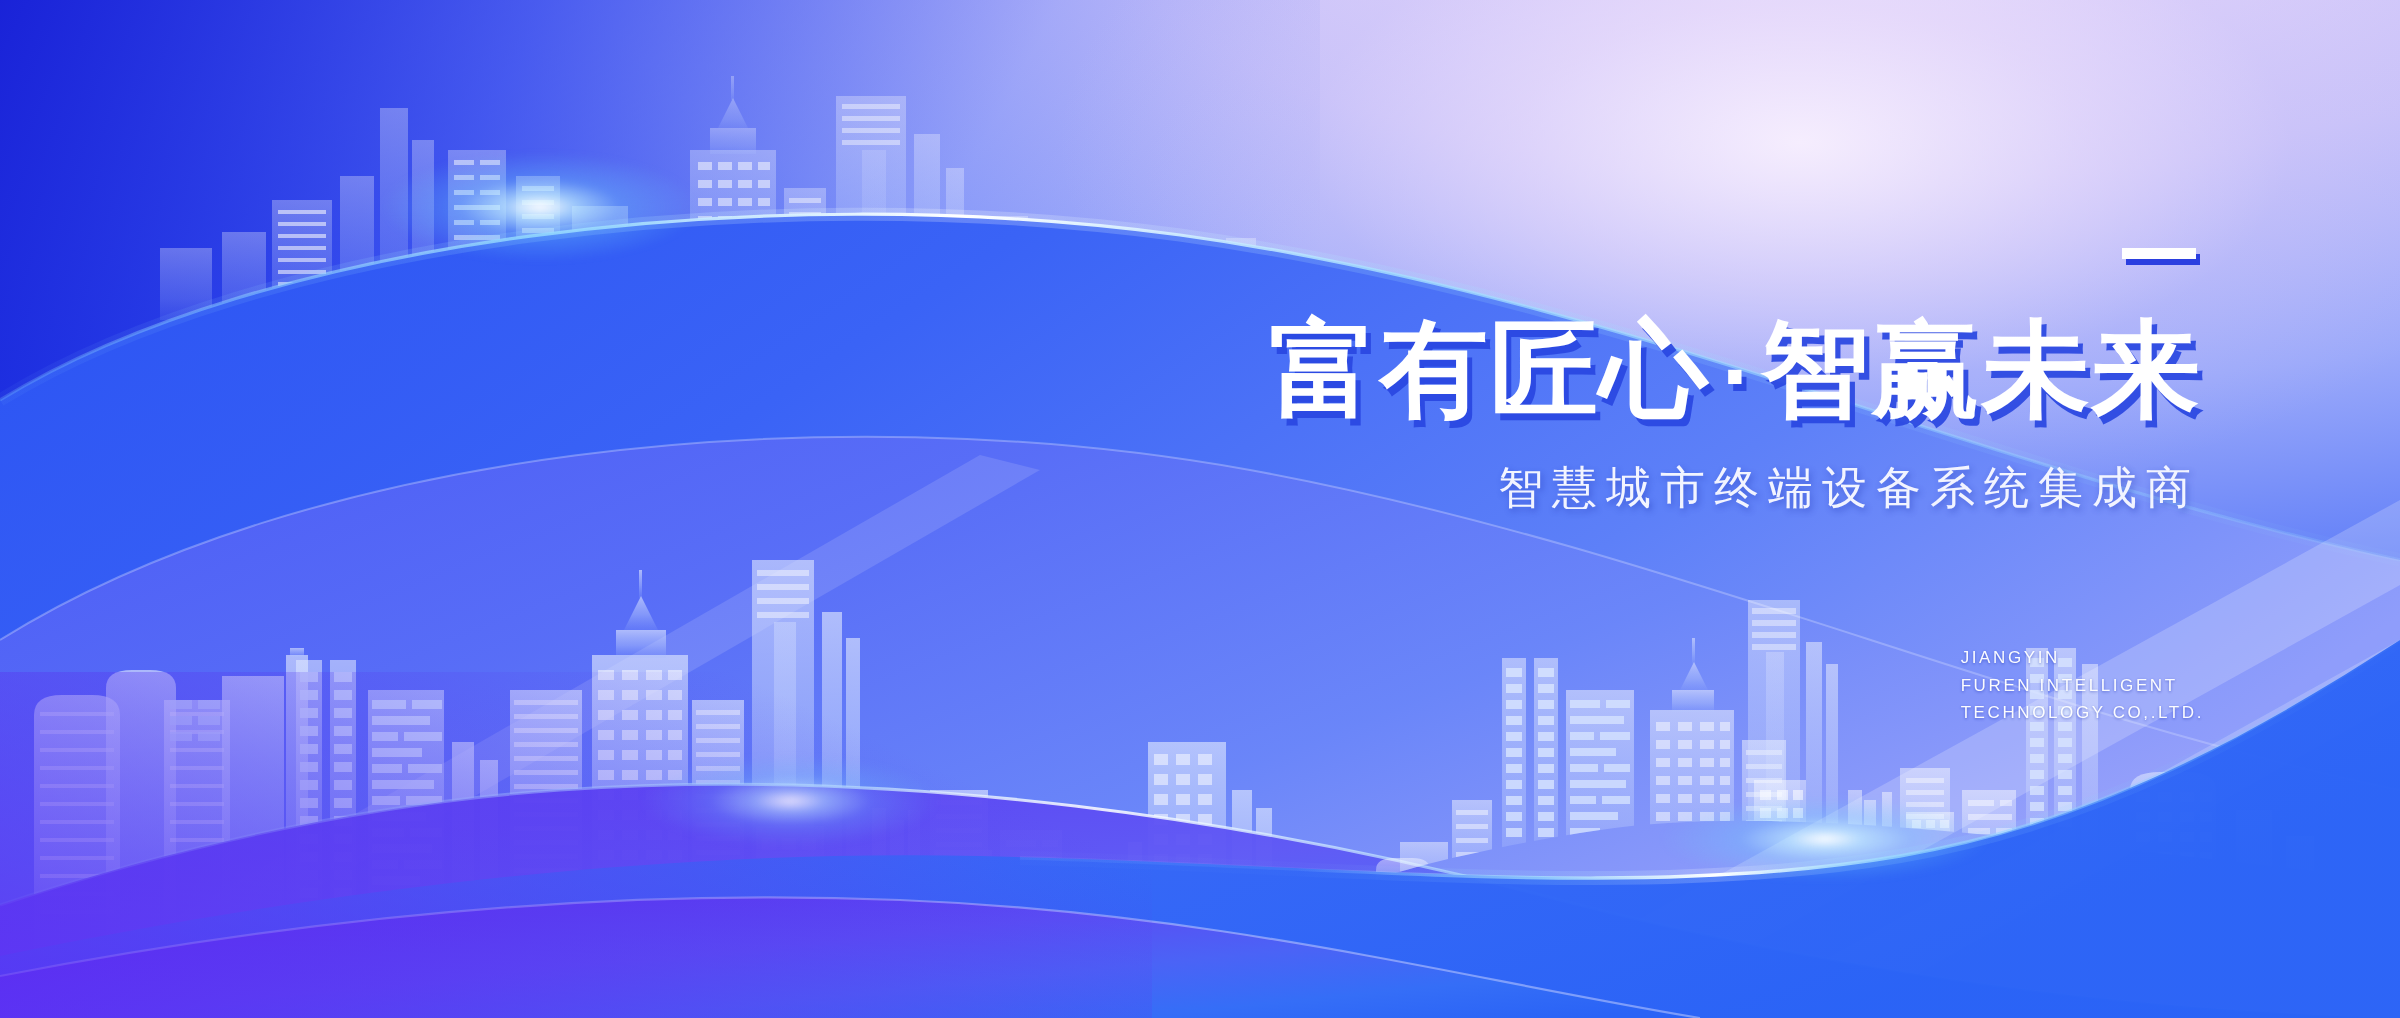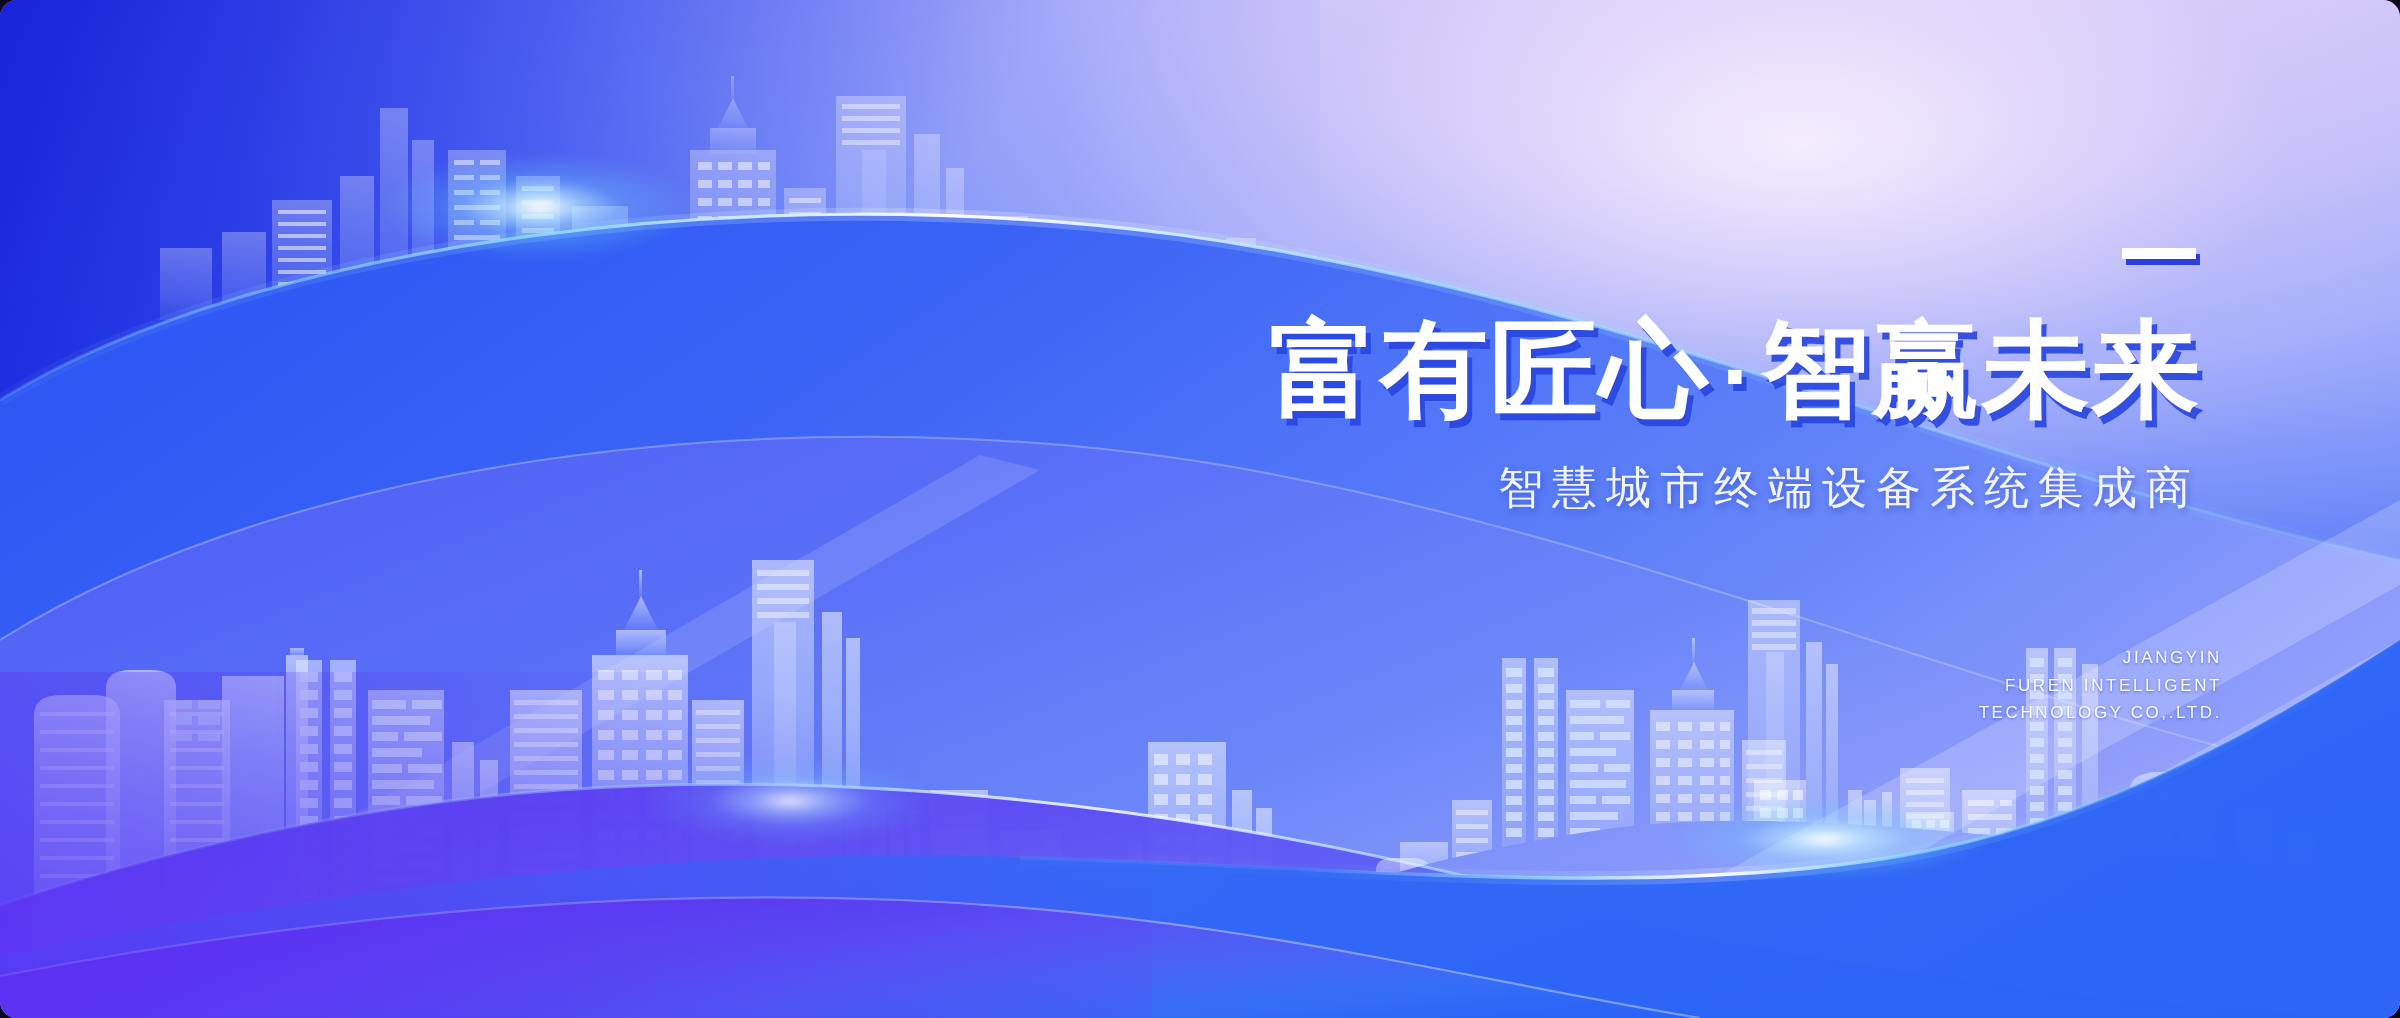--- a/index.html
+++ b/index.html
@@ -6,21 +6,20 @@
   html,body{margin:0;padding:0;background:#0a0a1a;}
   *{box-sizing:border-box;}
 
   #stage{
     position:relative;
     width:2400px;
     height:1018px;
     overflow:hidden;
     font-family:"Liberation Sans","DejaVu Sans",sans-serif;
     background:#a21caf;
-    border-radius:17px;
   }
 
   
   .bg-base{
     position:absolute; inset:0;
     background:
       radial-gradient(130% 120% at 78% -12%, #f0e6fb 0%, #ddd0fa 12%, #c9c2f9 25%, #9ba9fa 42%, #5b7bf8 60%, #2f5ef6 76%, #1f3ff2 100%),
       linear-gradient(115deg, #1726dd 0%, #2438e8 18%, #2b53f3 40%, #4f79f8 62%, #9ea8fa 82%, #ded3fb 100%);
     background-blend-mode: normal, multiply;
   }
@@ -80,22 +79,22 @@
     white-space:nowrap;
     font-weight:300;
     text-shadow:2px 3px 6px rgba(30,50,180,.45);
     font-family:"DejaVu Sans","Liberation Sans",sans-serif;
     padding-right:2px;
   }
 
   
   .company{
     position:absolute;
-    right:178px; top:644px;
-    text-align:right;
+    right:196px; top:644px;
+    text-align:left;
     color:#ffffff;
     font-size:17px;
     line-height:1.62;
     letter-spacing:2.6px;
     font-family:"Liberation Sans","DejaVu Sans",sans-serif;
     text-shadow:0 1px 3px rgba(25,45,170,.55);
     opacity:.97;
   }
   .company div{white-space:nowrap;}
 </style>

